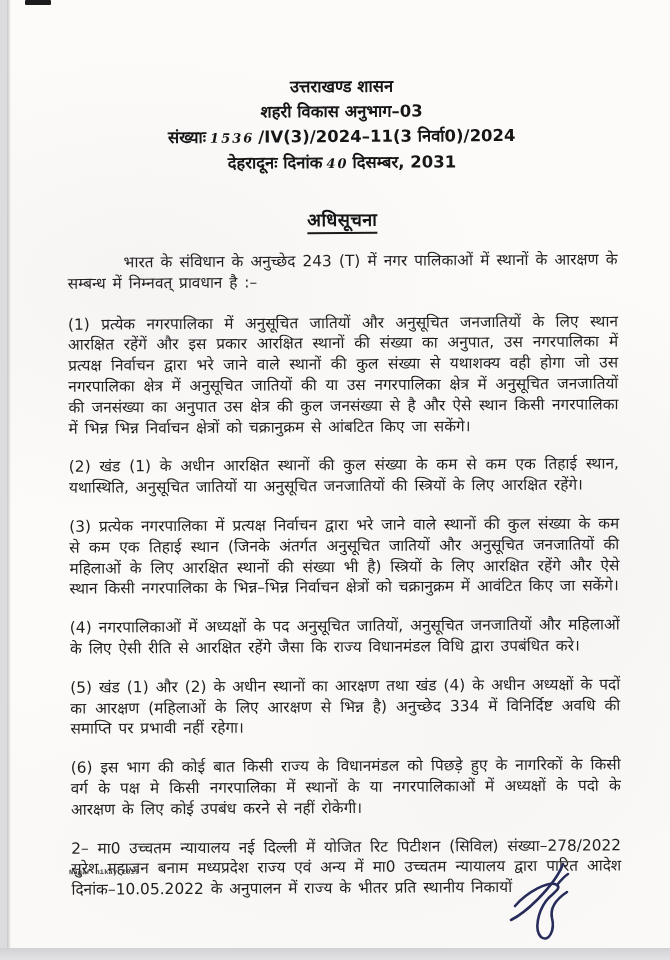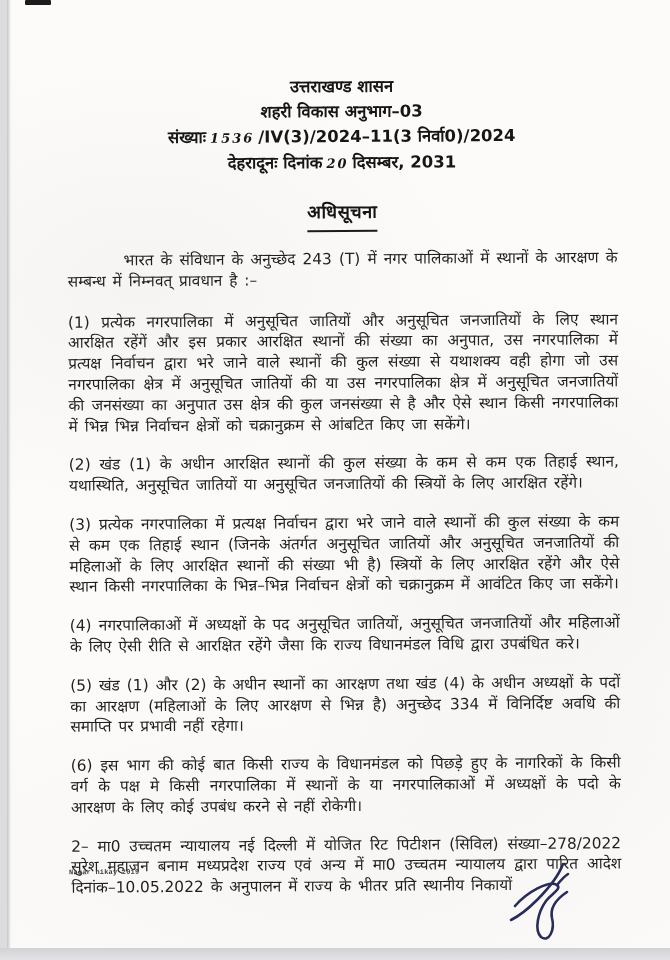--- a/index.html
+++ b/index.html
@@ -42,22 +42,23 @@
     font-size: 13px;
     letter-spacing: 2px;
     margin: 0 4px;
     font-weight: bold;
   }
   .doc-title-row { text-align: center; margin-top: 23px; margin-bottom: 17px; }
   .doc-title {
     display: inline-block;
     font-weight: bold; font-size: 18px; color: #161515;
     border-bottom: 2.5px solid #1c1b1b;
-    padding-bottom: 7px;
+    padding-bottom: 1px;
     letter-spacing: 0.5px;
+    margin-top: 8px;
   }
   .para {
     font-size: 15.4px;
     line-height: 20.8px;
     text-align: justify;
     word-spacing: 2px;
     margin-bottom: 18px;
     color: #211f1f;
   }
   .para.intro { text-indent: 56px; margin-bottom: 20px; }
@@ -83,21 +84,21 @@
 <body>
 
 <div class="page">
   <div class="page-left-edge"></div>
   <div class="scan-dash"></div>
 
   <div class="content">
     <div class="hdr">उत्तराखण्ड शासन</div>
     <div class="hdr">शहरी विकास अनुभाग–03</div>
     <div class="hdr"><span>संख्याः</span><span class="hdr-number">1536</span><span>/IV(3)/2024–11(3 निर्वा0)/2024</span></div>
-    <div class="hdr"><span>देहरादूनः दिनांक</span><span class="hdr-number">20</span><span>दिसम्बर, 2031</span></div>
+    <div class="hdr"><span>देहरादूनः दिनांक</span><span class="hdr-number">40</span><span>दिसम्बर, 2031</span></div>
 
     <div class="doc-title-row">
       <span class="doc-title">अधिसूचना</span>
     </div>
 
     <p class="para intro">भारत के संविधान के अनुच्छेद 243 (T) में नगर पालिकाओं में स्थानों के आरक्षण के सम्बन्ध में निम्नवत् प्रावधान है :–</p>
     <p class="para">(1) प्रत्येक नगरपालिका में अनुसूचित जातियों और अनुसूचित जनजातियों के लिए स्थान आरक्षित रहेंगें और इस प्रकार आरक्षित स्थानों की संख्या का अनुपात, उस नगरपालिका में प्रत्यक्ष निर्वाचन द्वारा भरे जाने वाले स्थानों की कुल संख्या से यथाशक्य वही होगा जो उस नगरपालिका क्षेत्र में अनुसूचित जातियों की या उस नगरपालिका क्षेत्र में अनुसूचित जनजातियों की जनसंख्या का अनुपात उस क्षेत्र की कुल जनसंख्या से है और ऐसे स्थान किसी नगरपालिका में भिन्न भिन्न निर्वाचन क्षेत्रों को चक्रानुक्रम से आंबटित किए जा सकेंगे।</p>
     <p class="para">(2) खंड (1) के अधीन आरक्षित स्थानों की कुल संख्या के कम से कम एक तिहाई स्थान, यथास्थिति, अनुसूचित जातियों या अनुसूचित जनजातियों की स्त्रियों के लिए आरक्षित रहेंगे।</p>
     <p class="para">(3) प्रत्येक नगरपालिका में प्रत्यक्ष निर्वाचन द्वारा भरे जाने वाले स्थानों की कुल संख्या के कम से कम एक तिहाई स्थान (जिनके अंतर्गत अनुसूचित जातियों और अनुसूचित जनजातियों की महिलाओं के लिए आरक्षित स्थानों की संख्या भी है) स्त्रियों के लिए आरक्षित रहेंगे और ऐसे स्थान किसी नगरपालिका के भिन्न–भिन्न निर्वाचन क्षेत्रों को चक्रानुक्रम में आवंटित किए जा सकेंगे।</p>
     <p class="para">(4) नगरपालिकाओं में अध्यक्षों के पद अनुसूचित जातियों, अनुसूचित जनजातियों और महिलाओं के लिए ऐसी रीति से आरक्षित रहेंगे जैसा कि राज्य विधानमंडल विधि द्वारा उपबंधित करे।</p>

